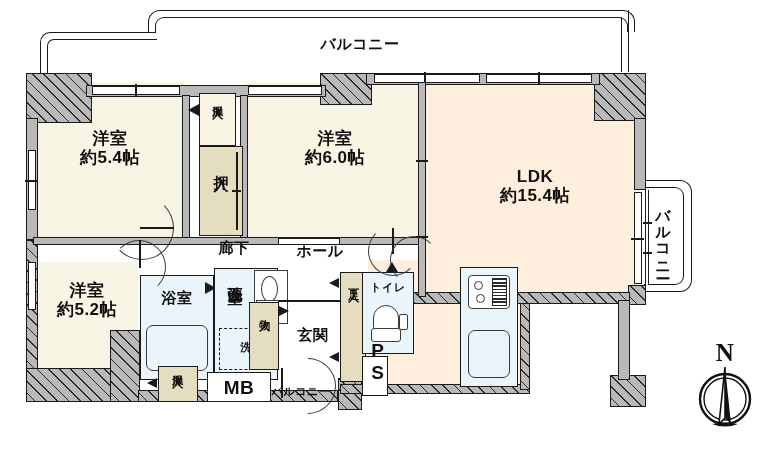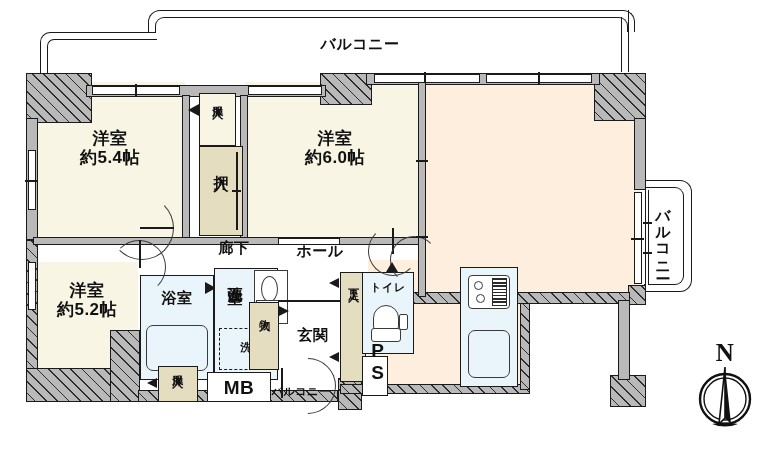--- a/index.html
+++ b/index.html
@@ -167,20 +167,24 @@
   <div class="lbl stack" style="left:262px;top:130px;width:146px;">
     <div class="rm-name">洋室</div>
     <div class="rm-area">約6.0帖</div>
   </div>
 
   <div class="lbl stack" style="left:30px;top:282px;width:114px;">
     <div class="rm-name">洋室</div>
     <div class="rm-area">約5.2帖</div>
   </div>
 
+  <div class="lbl stack" style="left:472px;top:168px;width:126px;">
+    <div class="rm-name">LDK</div>
+    <div class="rm-area">約15.4帖</div>
+  </div>
 
   <div class="abs room fill-tatami" style="left:199px;top:93px;width:37px;height:53px;"></div>
   <div class="lbl lbl-xs vert" style="left:211px;top:97px;">洋服入</div>
   <div class="abs" style="left:188px;top:104px;width:0;height:0;border-top:6px solid transparent;border-bottom:6px solid transparent;border-right:11px solid #1a1a1a;"></div>
 
   <div class="abs room fill-closet" style="left:199px;top:146px;width:44px;height:90px;"></div>
   <div class="lbl lbl-md vert" style="left:213px;top:163px;">押入</div>
   <div class="abs" style="left:236px;top:152px;width:1.6px;height:78px;background:#1a1a1a;"></div>
   <div class="abs tick" style="left:232px;top:190px;width:9px;height:1.6px;"></div>
 

